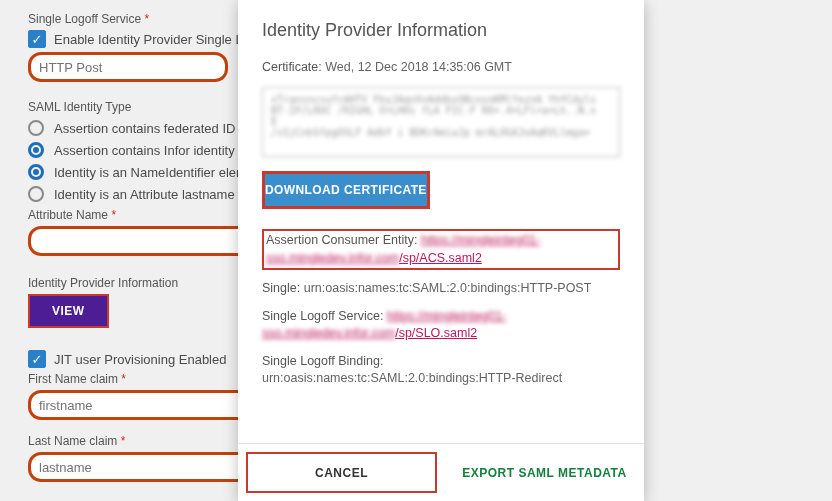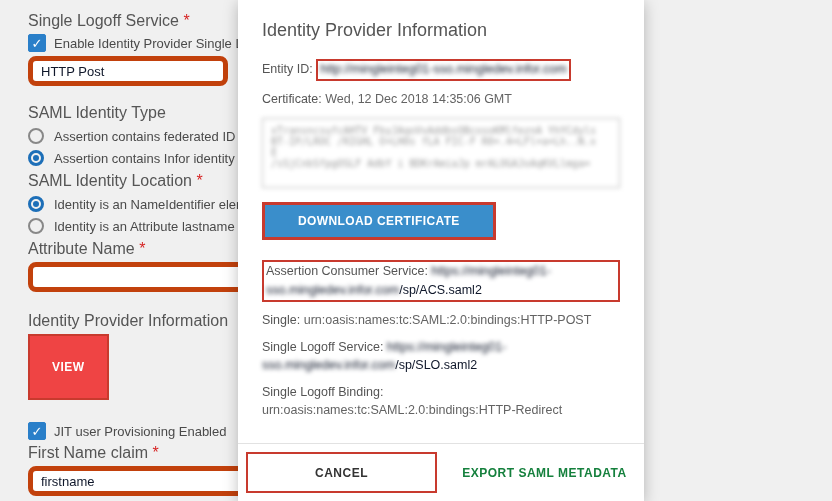--- a/index.html
+++ b/index.html
@@ -16,21 +16,21 @@
   }
 
   
   .bg {
     position: absolute;
     top: 0; left: 0; right: 0; bottom: 0;
     padding: 8px 28px;
     background: #f0f0f0;
   }
   .bg .section-label {
-    font-size: 16px;
+    font-size: 12px;
     margin: 4px 0 4px 0;
     color: #555;
   }
   .req { color: #d62424; }
   .checkbox-row {
     display: flex;
     align-items: center;
     gap: 8px;
     margin: 4px 0;
   }
@@ -58,36 +58,36 @@
     border-radius: 50%;
   }
   .radio-row {
     display: flex;
     align-items: center;
     gap: 10px;
     margin: 6px 0;
   }
   .text-input {
     background: #fff;
-    border: 5px solid #c2410c;
-    border-radius: 8px;
+    border: 3px solid #c2410c;
+    border-radius: 13px;
     height: 30px;
     width: 200px;
     padding: 4px 8px;
     font-size: 13px;
-    color: #0f172a;
+    color: #737373;
   }
   .text-input.full { width: 100%; max-width: 320px;}
   .view-btn {
-    background: #ef4444;
+    background: #4c1d95;
     color: #fff;
     border: none;
     font-size: 12px;
     font-weight: bold;
-    padding: 24px 22px;
+    padding: 8px 22px;
     letter-spacing: 0.5px;
   }
   .highlight-box { border: 2px solid #c83a2e; display: inline-block; }
 
   
   .modal {
     position: absolute;
     top: 0;
     left: 238px;
     width: 406px;
@@ -105,21 +105,21 @@
     color: #666;
   }
   .modal-title {
     font-size: 18px;
     color: #555;
     margin: 0 0 18px 0;
     font-weight: 400;
   }
   .info-row { font-size: 12.5px; line-height: 1.4; margin-bottom: 10px; color: #636363;}
   .info-row .label { color: #555; }
-  .link { color: #0f172a; }
+  .link { color: #be185d; text-decoration: underline; }
   .hl-red { border: 2px solid #c83a2e; display: inline-block; padding: 0 2px;}
   .key-box {
     width: 100%;
     height: 70px;
     border: 1px solid #bbb;
     background: #fff;
     padding: 6px 8px;
     font-size: 10px;
     color: #999;
     overflow: hidden;
@@ -127,21 +127,21 @@
     margin-bottom: 14px;
     word-break: break-all;
     font-family: monospace;
   }
   .dl-cert {
     background: #3a8ecb;
     color: #fff;
     border: 3px solid #c83a2e;
     font-weight: bold;
     font-size: 12px;
-    padding: 9px 33px;
+    padding: 9px 0;
     letter-spacing: 0.4px;
   }
   .modal-footer {
     border-top: 1px solid #e2e2e2;
     display: flex;
     height: 58px;
   }
   .modal-footer .btn {
     flex: 1;
     display: flex;
@@ -175,23 +175,20 @@
   <div class="section-label">SAML Identity Type</div>
   <div class="radio-row">
     <span class="radio"></span>
     <span>Assertion contains federated ID fro</span>
   </div>
   <div class="radio-row">
     <span class="radio selected"></span>
     <span>Assertion contains Infor identity us</span>
   </div>
 
-  <div class="section-label">
-    <span>SAML Identity Location</span> <span class="req">*</span>
-  </div>
   <div class="radio-row">
     <span class="radio selected"></span>
     <span>Identity is an NameIdentifier eleme</span>
   </div>
   <div class="radio-row">
     <span class="radio"></span>
     <span>Identity is an Attribute lastname</span>
   </div>
 
   <div class="section-label">
@@ -220,45 +217,41 @@
   <div class="section-label">
     <span>Last Name claim</span> <span class="req">*</span>
   </div>
   <input class="text-input full" value="lastname" style="">
 </div>
 
 <div class="modal">
   <div class="modal-body">
     <h2 class="modal-title">Identity Provider Information</h2>
 
-    <div class="info-row">
-      <span class="label">Entity ID:</span>
-      <span class="hl-red"><span class="link blurred">http://mingleinteg01-sso.mingledev.infor.com</span></span>
-    </div>
 
 
     <div class="info-row">
       <span class="label">Certificate:</span>
       <span>Wed, 12 Dec 2018 14:35:06 GMT</span>
     </div>
 
     <div class="key-box blurred">
       <div>xTransncsufcAHTV FbyJAqoVvAddbsOBcosoKMlfeznA YhYCdyls</div>
       <div>BT-IP/LROC /RIGHL O+LH0s  fLA  FIC-F  R0+.4+LFl+a+Lh..N.x</div>
       <div>E</div>
       <div>/sSjCnbSfpgOSLF AdbY i BDKrAmiaJp mrALOGAJoAqKVLlmga=</div>
     </div>
 
     <button class="dl-cert">DOWNLOAD CERTIFICATE</button>
 
     <div style="height:20px"></div>
 
     <div class="info-row">
       <span class="hl-red" style="line-height:1.5">
-        <span class="label">Assertion Consumer Service:</span>
+        <span class="label">Assertion Consumer Entity:</span>
         <span class="link blurred"><span>https://mingleinteg01-sso.mingledev.infor.com</span></span><span class="link">/sp/ACS.saml2</span>
       </span>
     </div>
 
     <div class="info-row">
       <span class="label">Single:</span>
       <span>urn:oasis:names:tc:SAML:2.0:bindings:HTTP-POST</span>
     </div>
 
     <div class="info-row">

